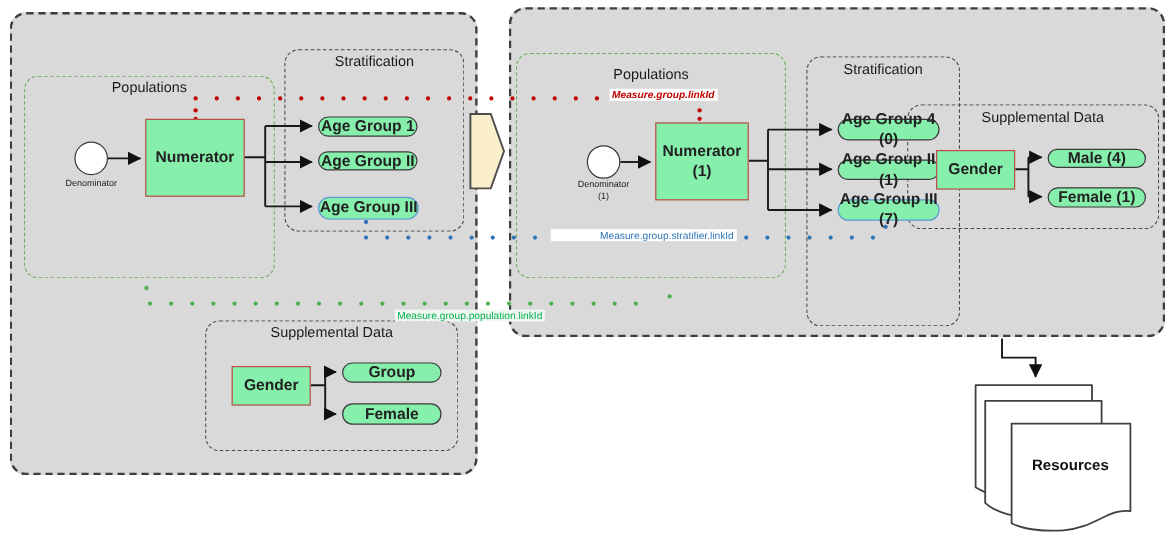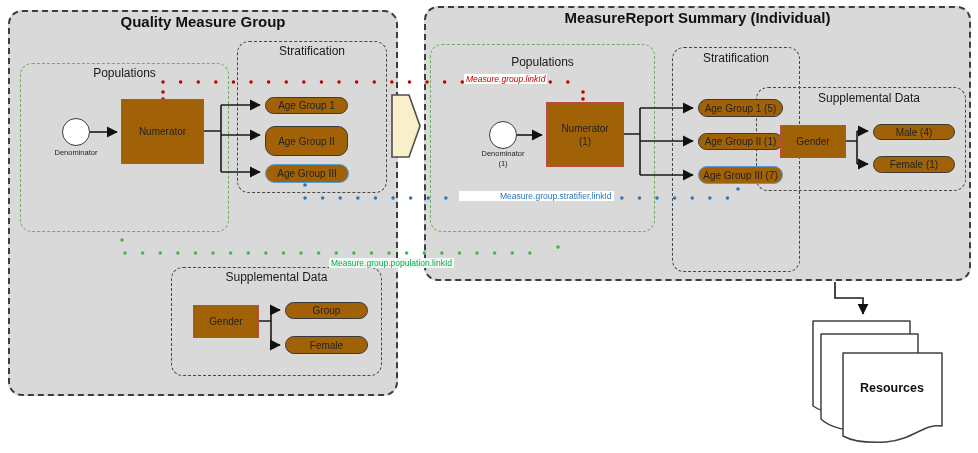--- a/index.html
+++ b/index.html
@@ -4,44 +4,42 @@
 <style>
   html,body{margin:0;padding:0;background:#ffffff;}
   #canvas{position:relative;width:978px;height:453px;background:#ffffff;
           font-family:"Liberation Sans",sans-serif;overflow:hidden;}
   .abs{position:absolute;}
   .group-box{background:#D9D9D9;border:2px dashed #3d3d3d;border-radius:14px;box-sizing:border-box;z-index:1;}
   .group-title{font-weight:bold;font-size:15px;color:#111;text-align:center;z-index:4;}
   .sub-box{border:1.5px dashed #474747;border-radius:12px;box-sizing:border-box;z-index:2;}
   .sub-box.green{border-color:#6FAE5E;}
   .sub-title{font-size:12px;color:#1a1a1a;text-align:center;z-index:4;}
-  .node{background:#a16207;display:flex;flex-direction:column;align-items:center;justify-content:center;
-        font-size:10px;color:#222;box-sizing:border-box;z-index:10;text-align:center;line-height:1.3;}
+  .node{background:#86efac;display:flex;flex-direction:column;align-items:center;justify-content:center;
+        font-size:13px;color:#222;box-sizing:border-box;z-index:10;text-align:center;line-height:1.3;font-weight:bold;}
   .rect-red{border:1.5px solid #BE4B48;}
   .stadium{border:1.5px solid #3a3a3a;border-radius:10px;}
   .stadium.blue{border-color:#5B9BD5;}
   .circle{background:#fff;border:1.5px solid #3a3a3a;border-radius:50%;box-sizing:border-box;z-index:10;}
   .node-label{font-size:7.5px;color:#222;text-align:center;line-height:1.3;z-index:10;}
   svg.overlay{position:absolute;left:0;top:0;z-index:5;pointer-events:none;}
   .link-label{font-size:8.5px;white-space:nowrap;padding:0 2px;z-index:6;background:#fff;}
-  .link-label.red{color:#C00000;font-style:italic;font-weight:normal;}
+  .link-label.red{color:#C00000;font-style:italic;font-weight:bold;margin-left:44px;}
   .link-label.blue{color:#2E75B6;}
   .link-label.green{color:#00B050;background:#F1F8F1;margin-top:12px;}
   .resources-label{font-weight:bold;font-size:12.5px;color:#111;text-align:center;z-index:11;}
 </style>
 </head>
 <body>
 
 <div id="canvas">
 
   <div class="abs group-box" style="left:8px;top:10px;width:390px;height:386px;"></div>
-  <div class="abs group-title" style="left:8px;top:13px;width:390px;">Quality Measure Group</div>
 
   <div class="abs group-box" style="left:424px;top:6px;width:547px;height:275px;"></div>
-  <div class="abs group-title" style="left:424px;top:9px;width:547px;">MeasureReport Summary (Individual)</div>
 
   <div class="abs sub-box green" style="left:20px;top:63px;width:209px;height:169px;"></div>
   <div class="abs sub-title" style="left:20px;top:66px;width:209px;">Populations</div>
 
   <div class="abs sub-box" style="left:237px;top:41px;width:150px;height:152px;"></div>
   <div class="abs sub-title" style="left:237px;top:44px;width:150px;">Stratification</div>
 
   <div class="abs sub-box" style="left:171px;top:267px;width:211px;height:109px;"></div>
   <div class="abs sub-title" style="left:171px;top:270px;width:211px;">Supplemental Data</div>
 
@@ -117,24 +115,24 @@
   <div class="abs circle" style="left:62px;top:118px;width:28px;height:28px;"></div>
   <div class="abs node-label" style="left:38px;top:148px;width:76px;">Denominator</div>
 
   <div class="abs node rect-red" style="left:121px;top:99px;width:83px;height:65px;">
     <span>Numerator</span>
   </div>
 
   <div class="abs node stadium" style="left:265px;top:97px;width:83px;height:17px;">
     <span>Age Group 1</span>
   </div>
-  <div class="abs node stadium" style="left:265px;top:126px;width:83px;height:30px;">
+  <div class="abs node stadium" style="left:265px;top:126px;width:83px;height:16px;">
     <span>Age Group II</span>
   </div>
-  <div class="abs node stadium blue" style="left:265px;top:164px;width:84px;height:19px;">
+  <div class="abs node stadium blue" style="left:265px;top:164px;width:84px;height:19px;align-items:flex-end;">
     <span>Age Group III</span>
   </div>
 
   <div class="abs node rect-red" style="left:193px;top:305px;width:66px;height:33px;">
     <span>Gender</span>
   </div>
   <div class="abs node stadium" style="left:285px;top:302px;width:83px;height:17px;">
     <span>Group</span>
   </div>
   <div class="abs node stadium" style="left:285px;top:336px;width:83px;height:18px;">
@@ -146,21 +144,21 @@
     <div>Denominator</div>
     <div>(1)</div>
   </div>
 
   <div class="abs node rect-red" style="left:546px;top:102px;width:78px;height:65px;">
     <span>Numerator</span>
     <span>(1)</span>
   </div>
 
   <div class="abs node stadium" style="left:698px;top:99px;width:85px;height:18px;">
-    <span>Age Group 1 (5)</span>
+    <span>Age Group 4 (0)</span>
   </div>
   <div class="abs node stadium" style="left:698px;top:133px;width:85px;height:17px;">
     <span>Age Group II (1)</span>
   </div>
   <div class="abs node stadium blue" style="left:698px;top:166px;width:85px;height:18px;">
     <span>Age Group III (7)</span>
   </div>
 
   <div class="abs node rect-red" style="left:780px;top:125px;width:66px;height:33px;">
     <span>Gender</span>

